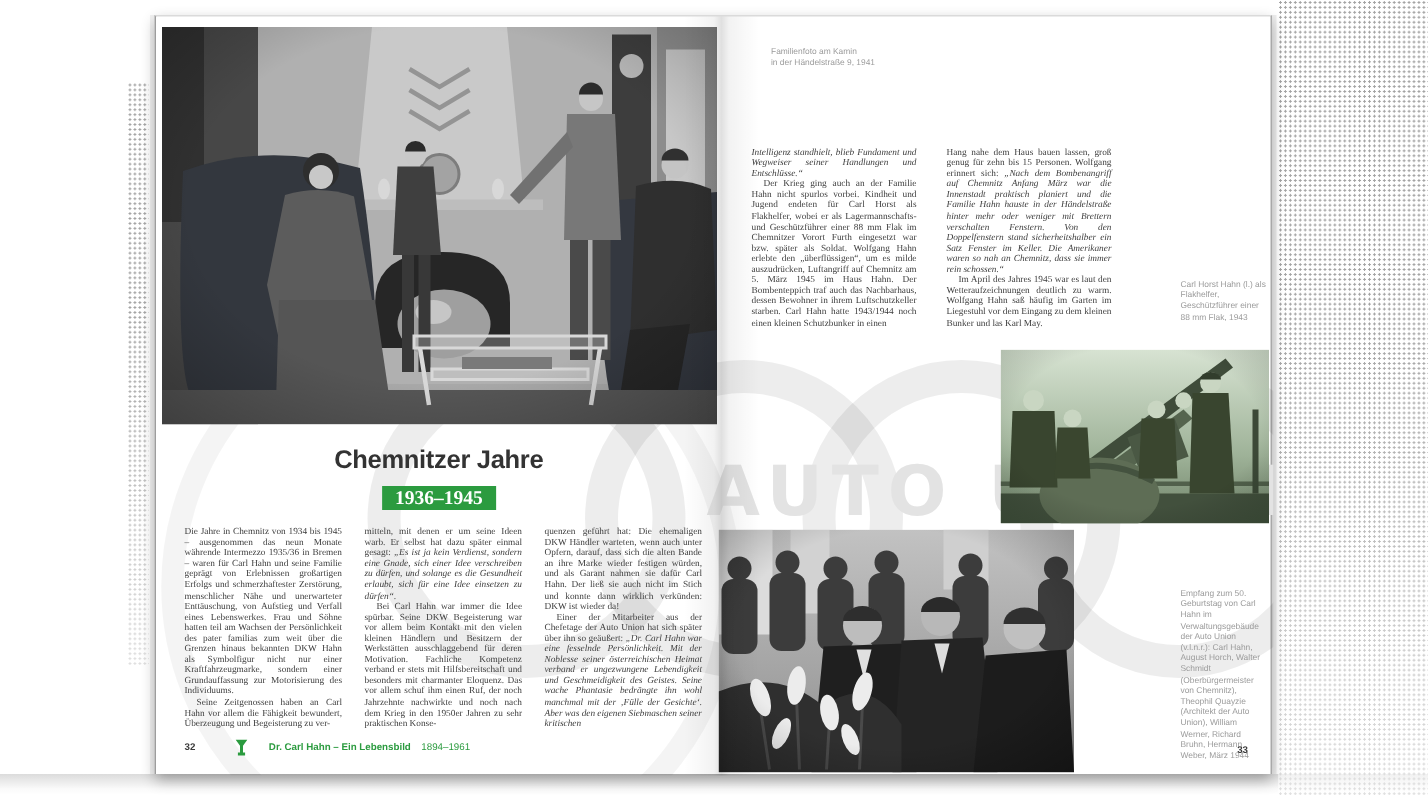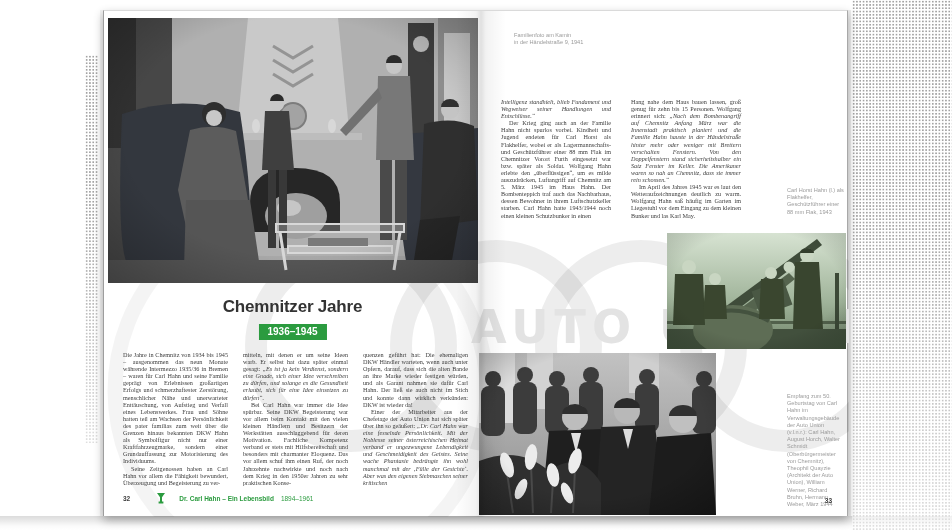--- a/index.html
+++ b/index.html
@@ -35,21 +35,21 @@
 
   figure { position:absolute; overflow:hidden; }
   figure svg { display:block; width:100%; height:100%; }
   .family-photo    { left:4px;   top:7px;   width:370px; height:265px; }
   .flak-photo      { left:186px; top:222px; width:179px; height:116px; }
   .reception-photo { left:-2px;  top:342px; width:237px; height:162px; }
 
   .chapter-title { position:absolute; left:0; top:286px; width:377px; text-align:center;
                    font-size:17px; line-height:19px; font-weight:bold; color:#333333; letter-spacing:-0.2px; }
   .date-band { position:absolute; top:313px; left:50%; transform:translateX(-50%);
-               padding:2px 9px 3px; font-size:10px; line-height:11px; font-weight:bold; color:#ffffff; }
+               padding:2px 9px 3px; font-size:13px; line-height:11px; font-weight:bold; color:#ffffff;font-family:Liberation Serif, serif; }
 
   .cols { position:absolute; display:flex; }
   .cols-left  { left:19px; top:340px; width:345px; gap:15px; }
   .cols-right { left:20px; top:87px;  width:240px; gap:20px; }
   .bodycol { width:105px; }
   .cols-right .bodycol { width:110px; }
   .bodycol p { font-family:"Liberation Serif",serif; font-size:6.2px; line-height:7.1px;
                color:#3d3d3d; text-align:justify; hyphens:auto; }
   .bodycol p.ind { text-indent:8px; }
   .bodycol em { font-style:italic; }

